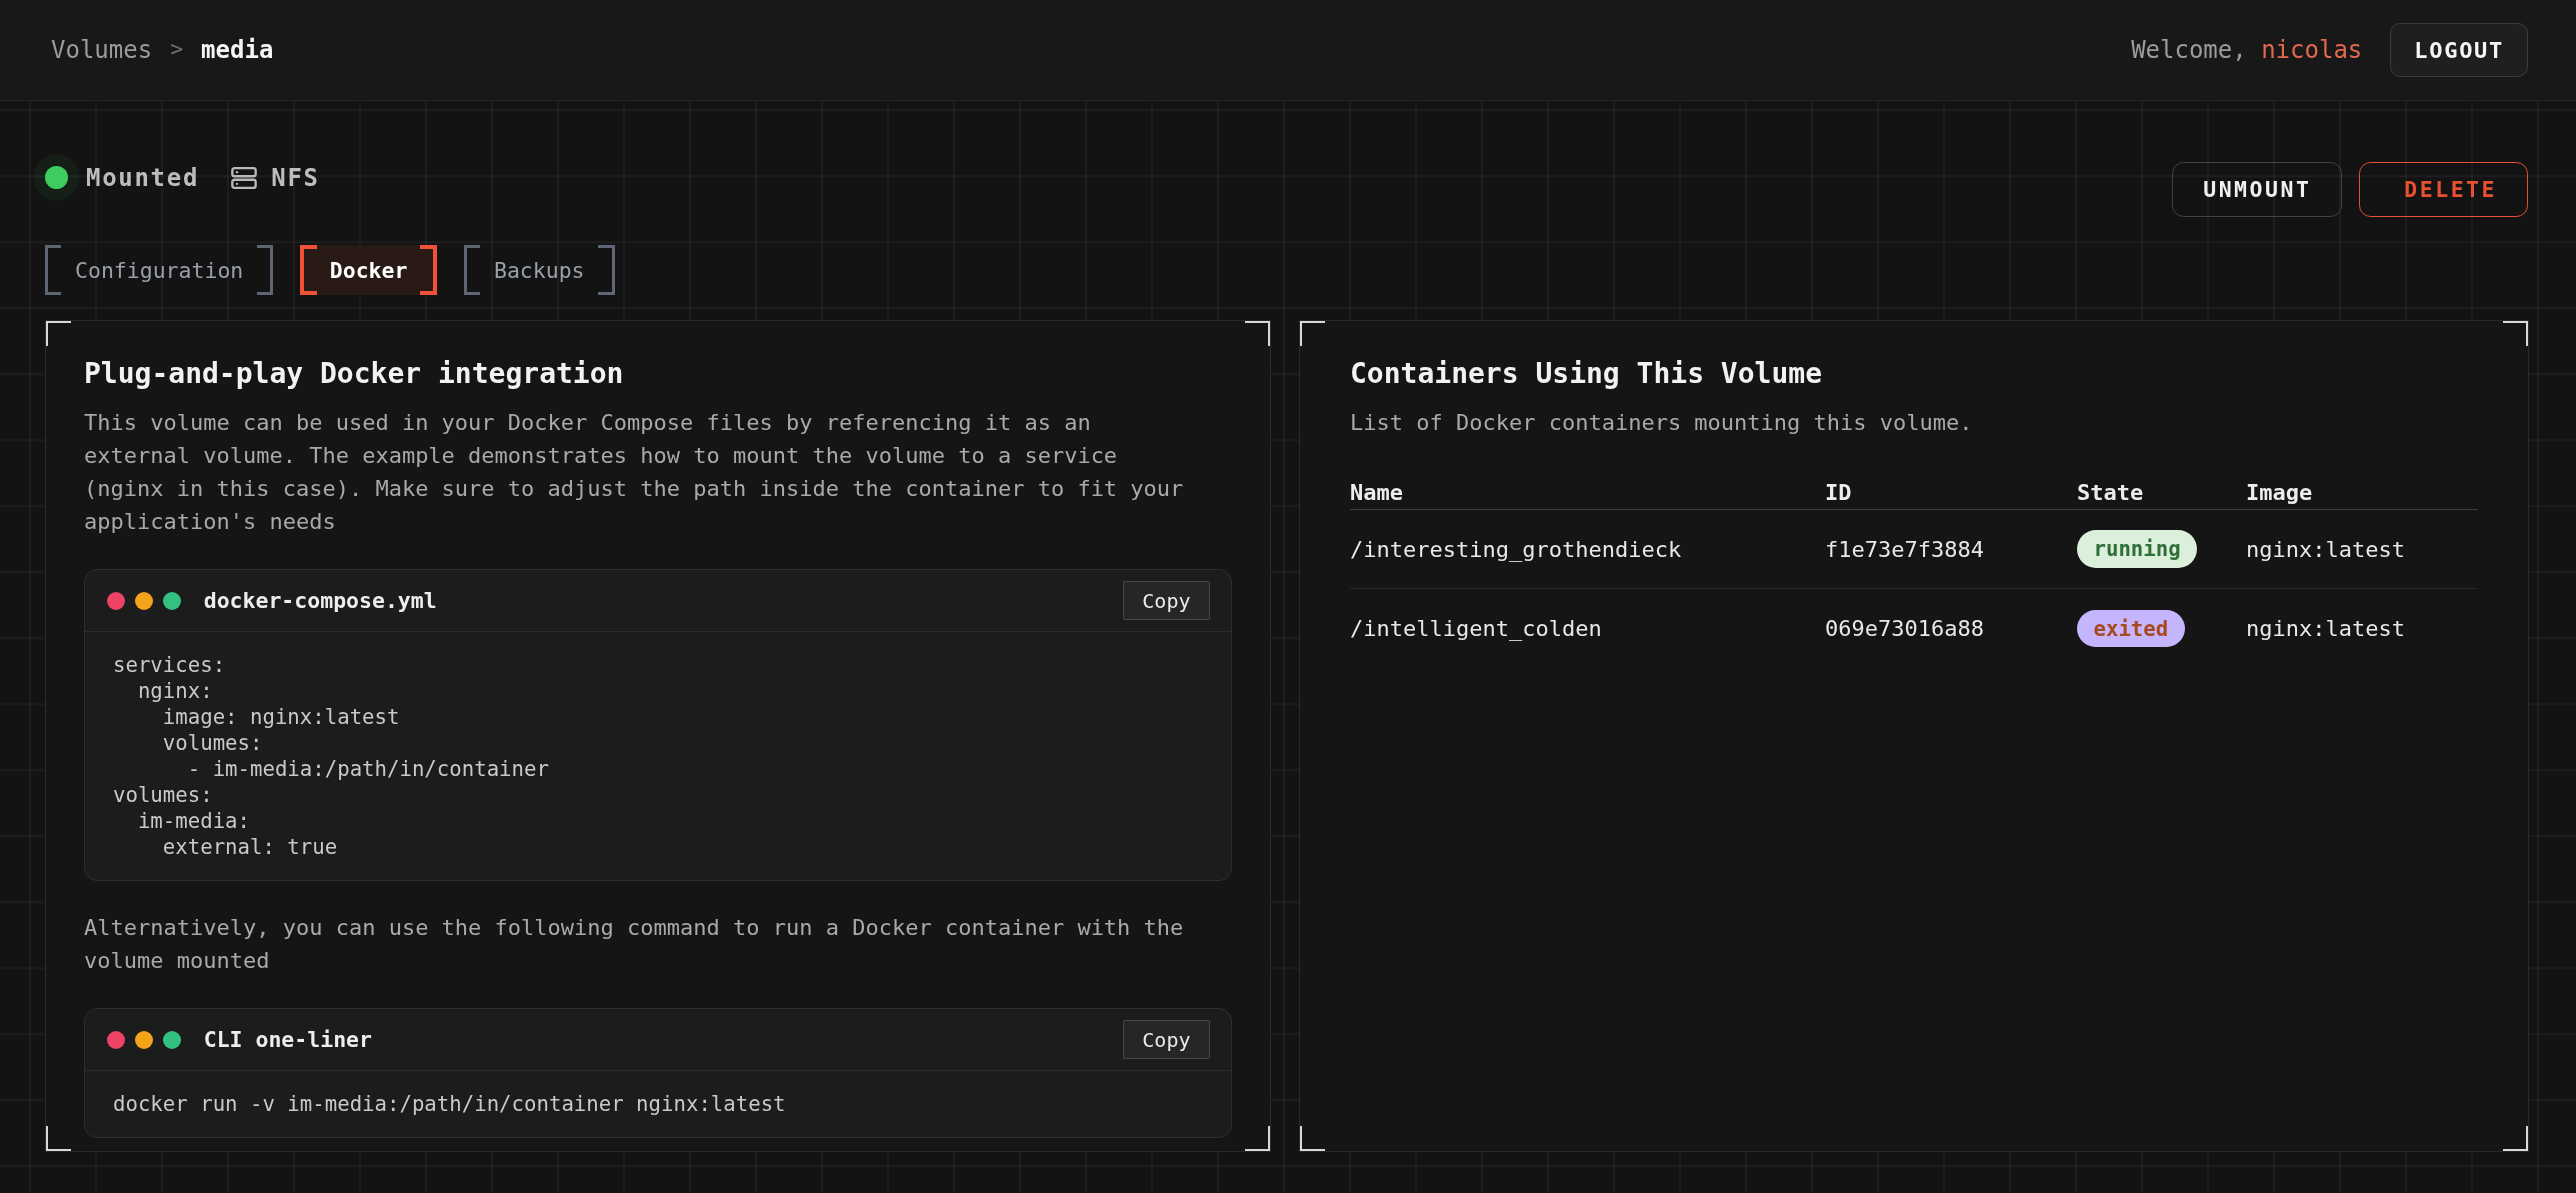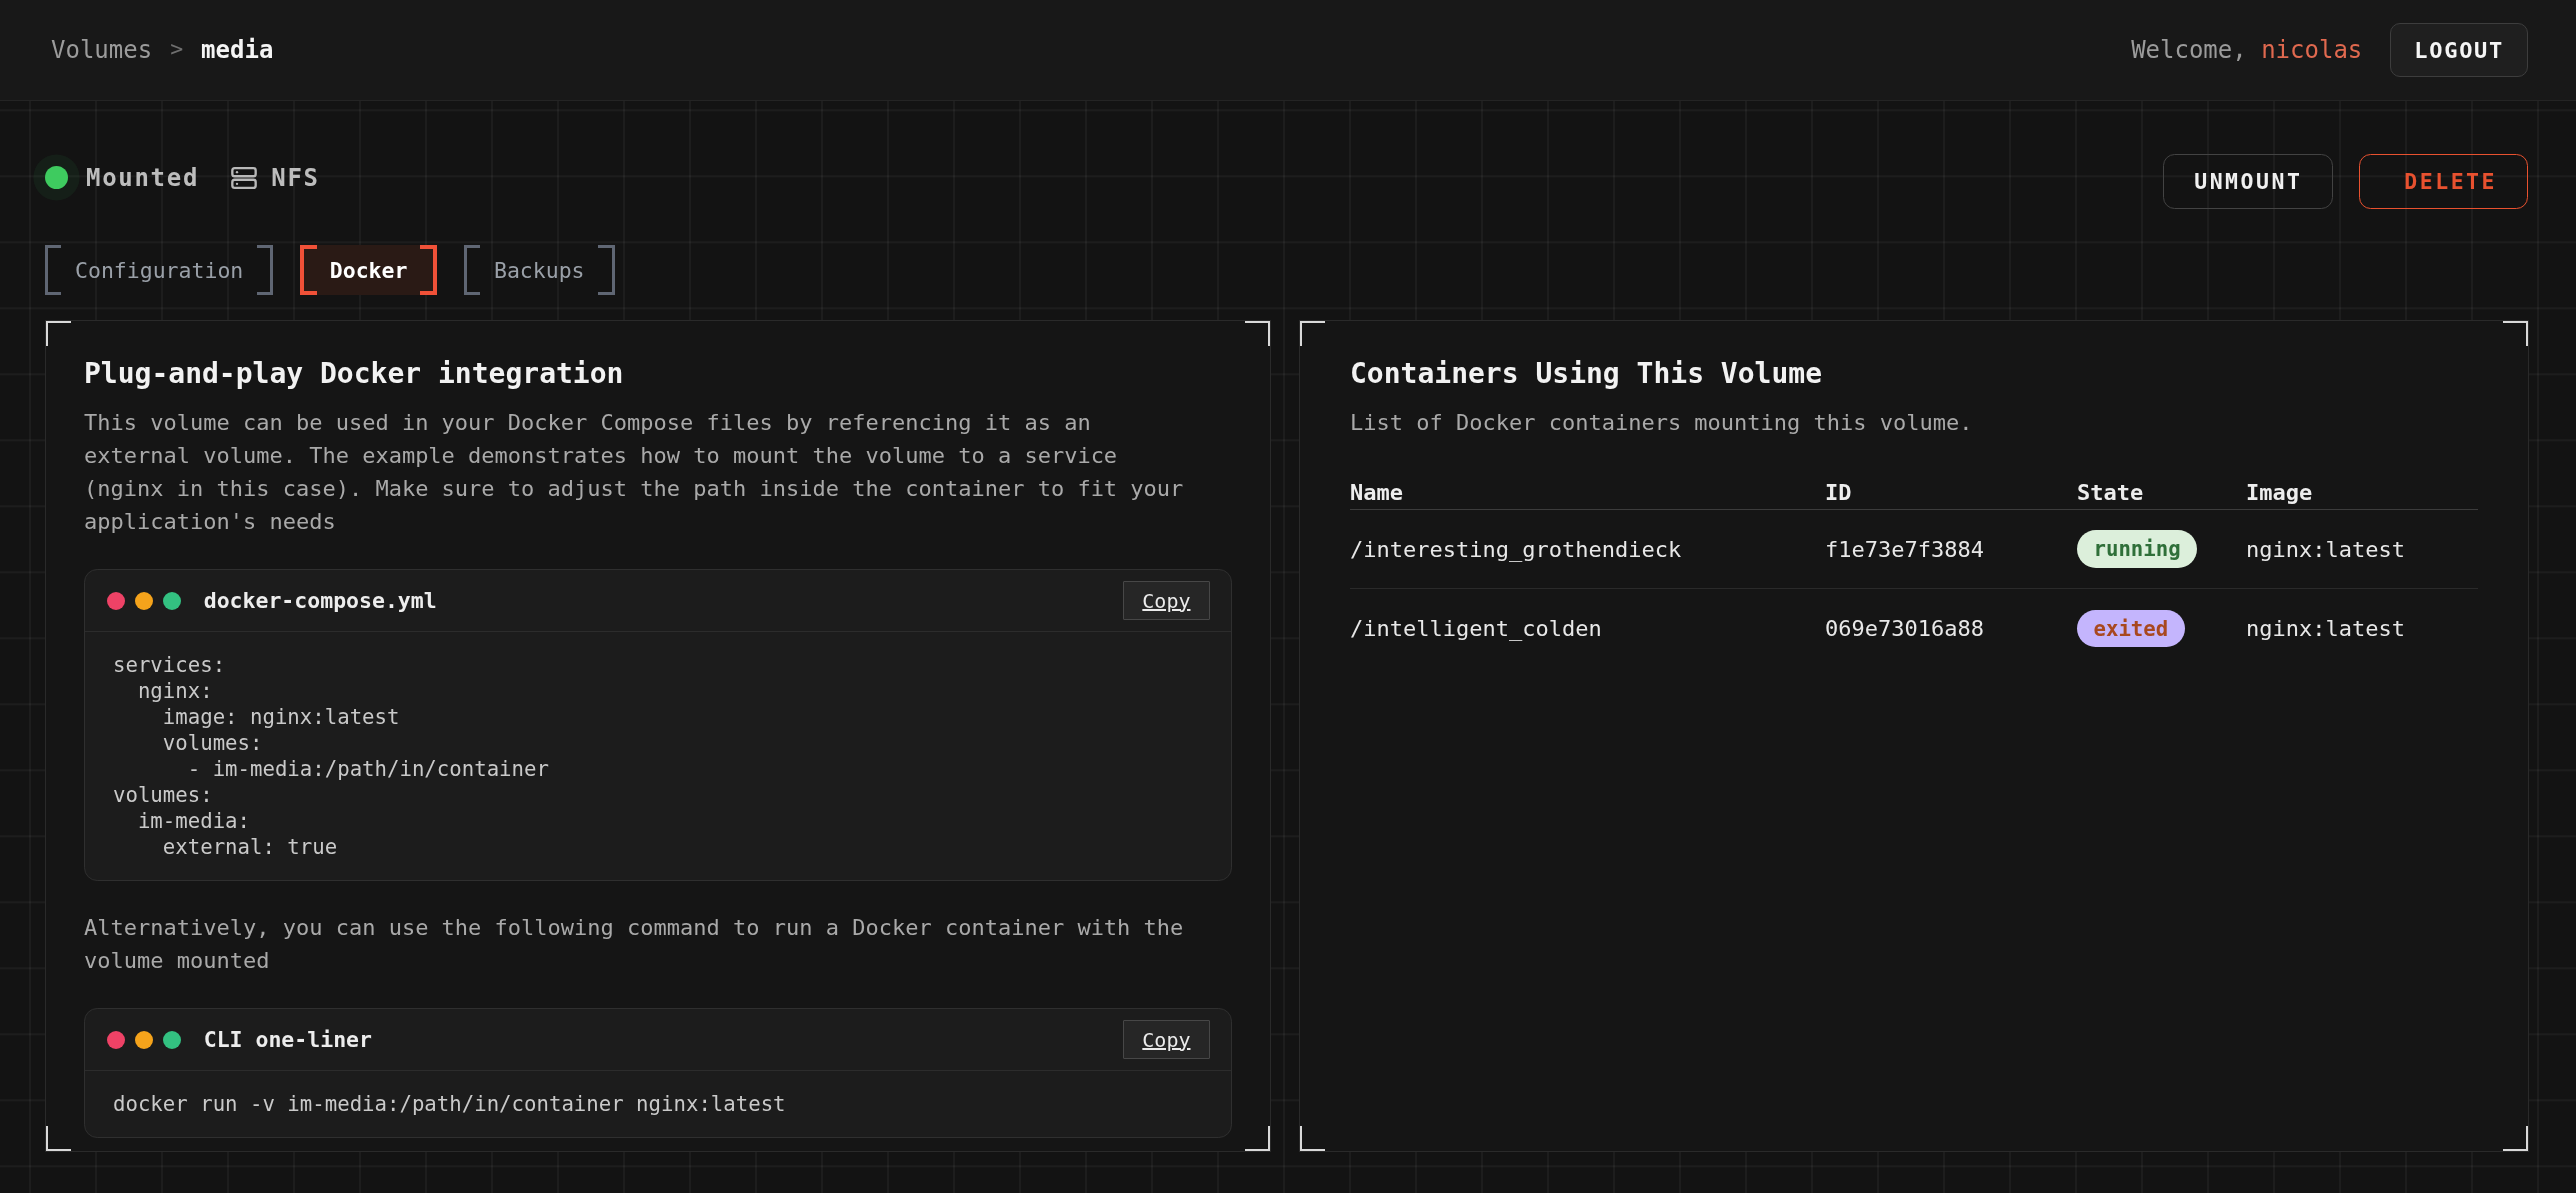--- a/index.html
+++ b/index.html
@@ -50,21 +50,21 @@
   }
   .status-dot {
     width: 23px; height: 23px; border-radius: 50%;
     background: #3ecb5f;
     box-shadow: 0 0 0 11.6px rgba(62,203,95,0.07);
   }
   .status-label { font-size: 24px; font-weight: bold; color: #bdbdbd; letter-spacing: 1.7px; }
   .fs-icon { display: flex; margin-left: 13.2px; }
   .fs-label { font-size: 24px; font-weight: bold; color: #bdbdbd; letter-spacing: 1.7px; margin-left: -5px; }
 
-  .top-actions { position: absolute; top: 53px; right: 48px; display: flex; gap: 26px; }
+  .top-actions { position: absolute; top: 61px; right: 48px; display: flex; gap: 17px; }
   .action-btn {
     height: 55px; border-radius: 11.6px; background: transparent;
     font-family: inherit; font-size: 21.5px; font-weight: bold; letter-spacing: 2.5px;
     padding: 0 30px; cursor: pointer;
   }
   .unmount-btn { border: 1.7px solid #434343; color: #f0f0f0; }
   .delete-btn  { border: 1.7px solid #e8512f; color: #e8512f; padding-left: 44px; }
 
   
   .tabs { display: flex; gap: 26.5px; margin: 51px 0 0 45px; }
@@ -105,21 +105,21 @@
     margin-top: 31px; overflow: hidden;
   }
   .code-card-header { display: flex; align-items: center; padding: 11.6px 21.5px; height: 61px; }
   .dot { width: 18px; height: 18px; border-radius: 50%; margin-right: 10px; }
   .dot-red    { background: #ee4266; }
   .dot-yellow { background: #f5a31b; }
   .dot-green  { background: #33c181; }
   .code-filename { font-size: 21.5px; font-weight: bold; color: #ededed; margin-left: 13.2px; }
   .copy-btn {
     margin-left: auto; background: #262626; border: 1.7px solid #474747; border-radius: 1px;
-    color: #ebebeb; font-family: inherit; font-size: 20px; padding: 6.6px 18px; cursor: pointer; text-decoration: underline;
+    color: #ebebeb; font-family: inherit; font-size: 20px; padding: 6.6px 18px; cursor: pointer;
   }
   .code-body {
     border-top: 1.7px solid #2c2c2c;
     padding: 20px 28px;
     font-size: 20.7px; line-height: 26px; color: #c9c9c9;
     white-space: pre;
   }
   .between-note { margin-top: 30px; }
 
   

